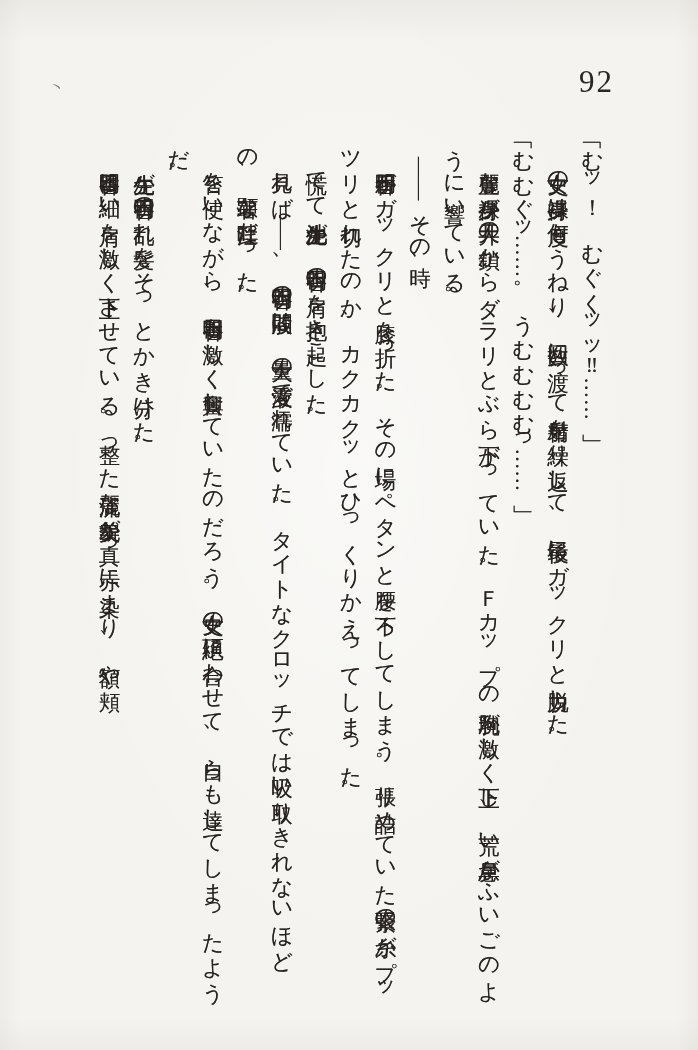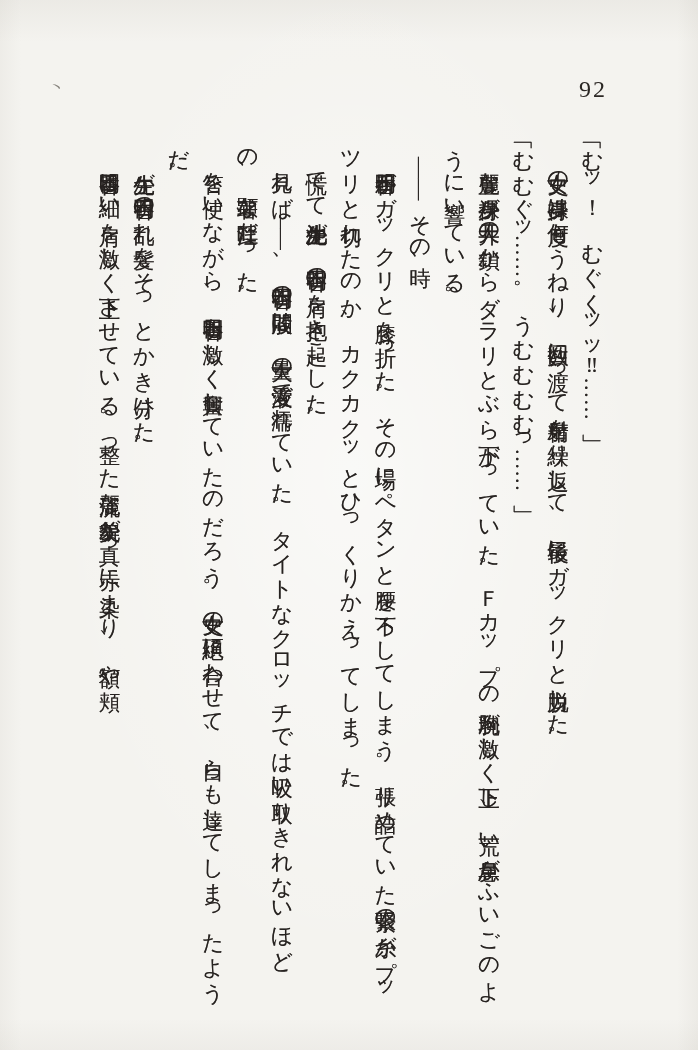--- a/index.html
+++ b/index.html
@@ -16,23 +16,23 @@
     background-image:
       radial-gradient(ellipse at 50% 45%, rgba(255,255,255,0.5) 0%, rgba(255,255,255,0) 60%),
       linear-gradient(90deg, rgba(180,175,165,0.10) 0%, rgba(0,0,0,0) 3%, rgba(0,0,0,0) 97%, rgba(180,175,165,0.12) 100%),
       linear-gradient(0deg, rgba(180,175,165,0.10) 0%, rgba(0,0,0,0) 3%, rgba(0,0,0,0) 96%, rgba(185,180,170,0.14) 100%);
     overflow: hidden;
     font-family: "Liberation Serif", "DejaVu Serif", serif;
     color: #262220;
   }
   .page-number {
     position: absolute;
-    top: 76px;
+    top: 64px;
     left: 579px;
-    font-size: 24px;
+    font-size: 31px;
     letter-spacing: 2px;
     color: #2b2724;
   }
   .text-block {
     position: absolute;
     top: 135px;
     right: 89px;
     width: 552px;
     height: 862px;
     writing-mode: vertical-rl;

